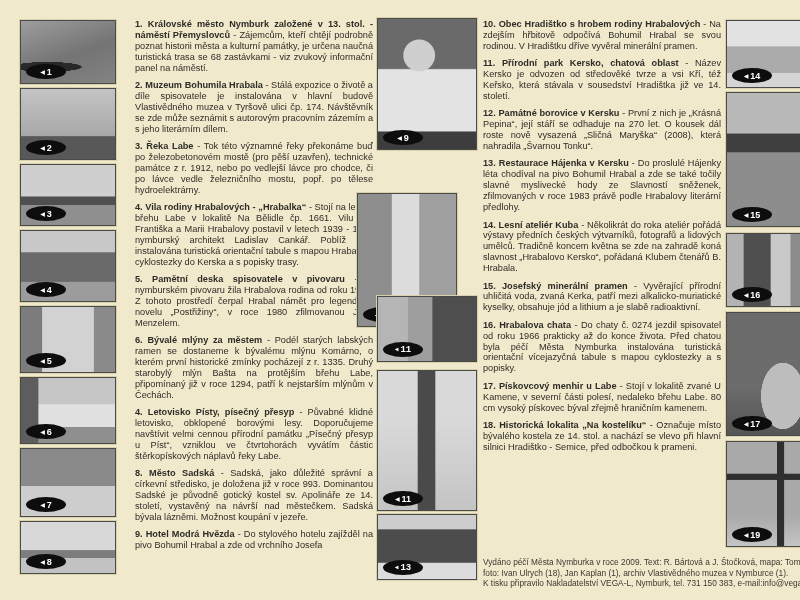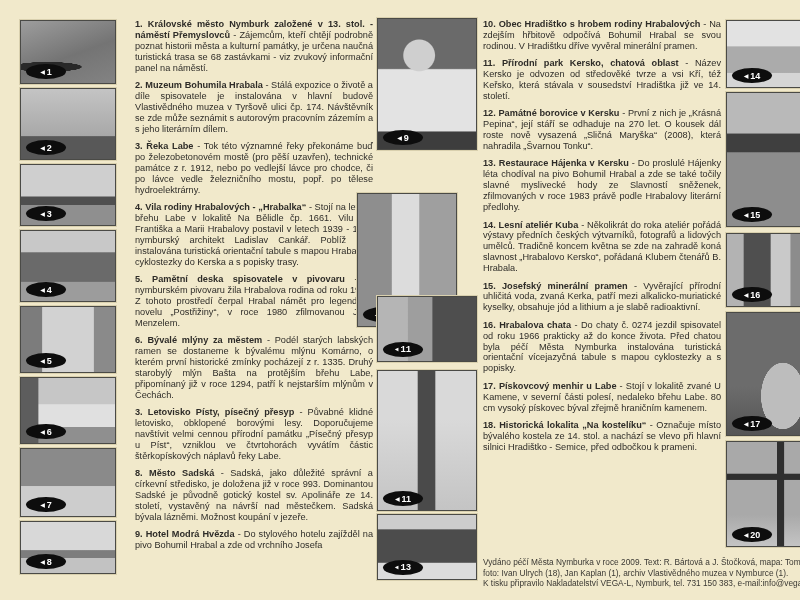--- a/index.html
+++ b/index.html
@@ -115,21 +115,21 @@
     </div>
 </div>
 
 <div id="col1" class="col">
   <p><b>1. Královské město Nymburk založené v 13. stol. - náměstí Přemyslovců</b><span> - Zájemcům, kteří chtějí podrobně poznat historii města a kulturní památky, je určena naučná turistická trasa se 68 zastávkami - viz zvukový informační panel na náměstí.</span></p>
   <p><b>2. Muzeum Bohumila Hrabala</b><span> - Stálá expozice o životě a díle spisovatele je instalována v hlavní budově Vlastivědného muzea v Tyršově ulici čp. 174. Návštěvník se zde může seznámit s autorovým pracovním zázemím a s jeho literárním dílem.</span></p>
   <p><b>3. Řeka Labe</b><span> - Tok této významné řeky překonáme buď po železobetonovém mostě (pro pěší uzavřen), technické památce z r. 1912, nebo po vedlejší lávce pro chodce, či po lávce vedle železničního mostu, popř. po tělese hydroelektrárny.</span></p>
   <p><b>4. Vila rodiny Hrabalových - „Hrabalka“</b><span> - Stojí na levém břehu Labe v lokalitě Na Bělidle čp. 1661. Vilu pro Františka a Marii Hrabalovy postavil v letech 1939 - 1940 nymburský architekt Ladislav Cankář. Poblíž byla instalována turistická orientační tabule s mapou Hrabalovy cyklostezky do Kerska a s popisky trasy.</span></p>
   <p><b>5. Pamětní deska spisovatele v pivovaru</b><span> - V nymburském pivovaru žila Hrabalova rodina od roku 1919. Z tohoto prostředí čerpal Hrabal námět pro legendární novelu „Postřižiny“, v roce 1980 zfilmovanou Jiřím Menzelem.</span></p>
   <p><b>6. Bývalé mlýny za městem</b><span> - Podél starých labských ramen se dostaneme k bývalému mlýnu Komárno, o kterém první historické zmínky pocházejí z r. 1335. Druhý starobylý mlýn Bašta na protějším břehu Labe, připomínaný již v roce 1294, patří k nejstarším mlýnům v Čechách.</span></p>
-  <p><b>3. Letovisko Písty, písečný přesyp</b><span> - Půvabné klidné letovisko, obklopené borovými lesy. Doporučujeme navštívit velmi cennou přírodní památku „Písečný přesyp u Píst“, vzniklou ve čtvrtohorách vyvátím částic štěrkopískových náplavů řeky Labe.</span></p>
+  <p><b>4. Letovisko Písty, písečný přesyp</b><span> - Půvabné klidné letovisko, obklopené borovými lesy. Doporučujeme navštívit velmi cennou přírodní památku „Písečný přesyp u Píst“, vzniklou ve čtvrtohorách vyvátím částic štěrkopískových náplavů řeky Labe.</span></p>
   <p><b>8. Město Sadská</b><span> - Sadská, jako důležité správní a církevní středisko, je doložena již v roce 993. Dominantou Sadské je původně gotický kostel sv. Apolináře ze 14. století, vystavěný na návrší nad městečkem. Sadská bývala lázněmi. Možnost koupání v jezeře.</span></p>
   <p><b>9. Hotel Modrá Hvězda</b><span> - Do stylového hotelu zajížděl na pivo Bohumil Hrabal a zde od vrchního Josefa</span></p>
 </div>
 
 <div class="photo p9" style="left:377px;top:18px;width:98px;height:130px;">
   <div class="badge">
       <span class="arr">◀</span>
       <span>9</span>
     </div>
 </div>
@@ -190,21 +190,21 @@
 </div>
 <div class="photo p17" style="left:726px;top:312px;width:90px;height:122px;">
   <div class="badge">
       <span class="arr">◀</span>
       <span>17</span>
     </div>
 </div>
 <div class="photo p18" style="left:726px;top:441px;width:90px;height:104px;">
   <div class="badge">
       <span class="arr">◀</span>
-      <span>20</span>
+      <span>19</span>
     </div>
 </div>
 
 <div class="footer">
   <div>Vydáno péčí Města Nymburka v roce 2009. Text: R. Bártová a J. Štočková, mapa: Tomáš K</div>
   <div>foto: Ivan Ulrych (18), Jan Kaplan (1), archiv Vlastivědného muzea v Nymburce (1).</div>
   <div>K tisku připravilo Nakladatelství VEGA-L, Nymburk, tel. 731 150 383, e-mail:info@vega-l.cz</div>
 </div>
 
 </body></html>

